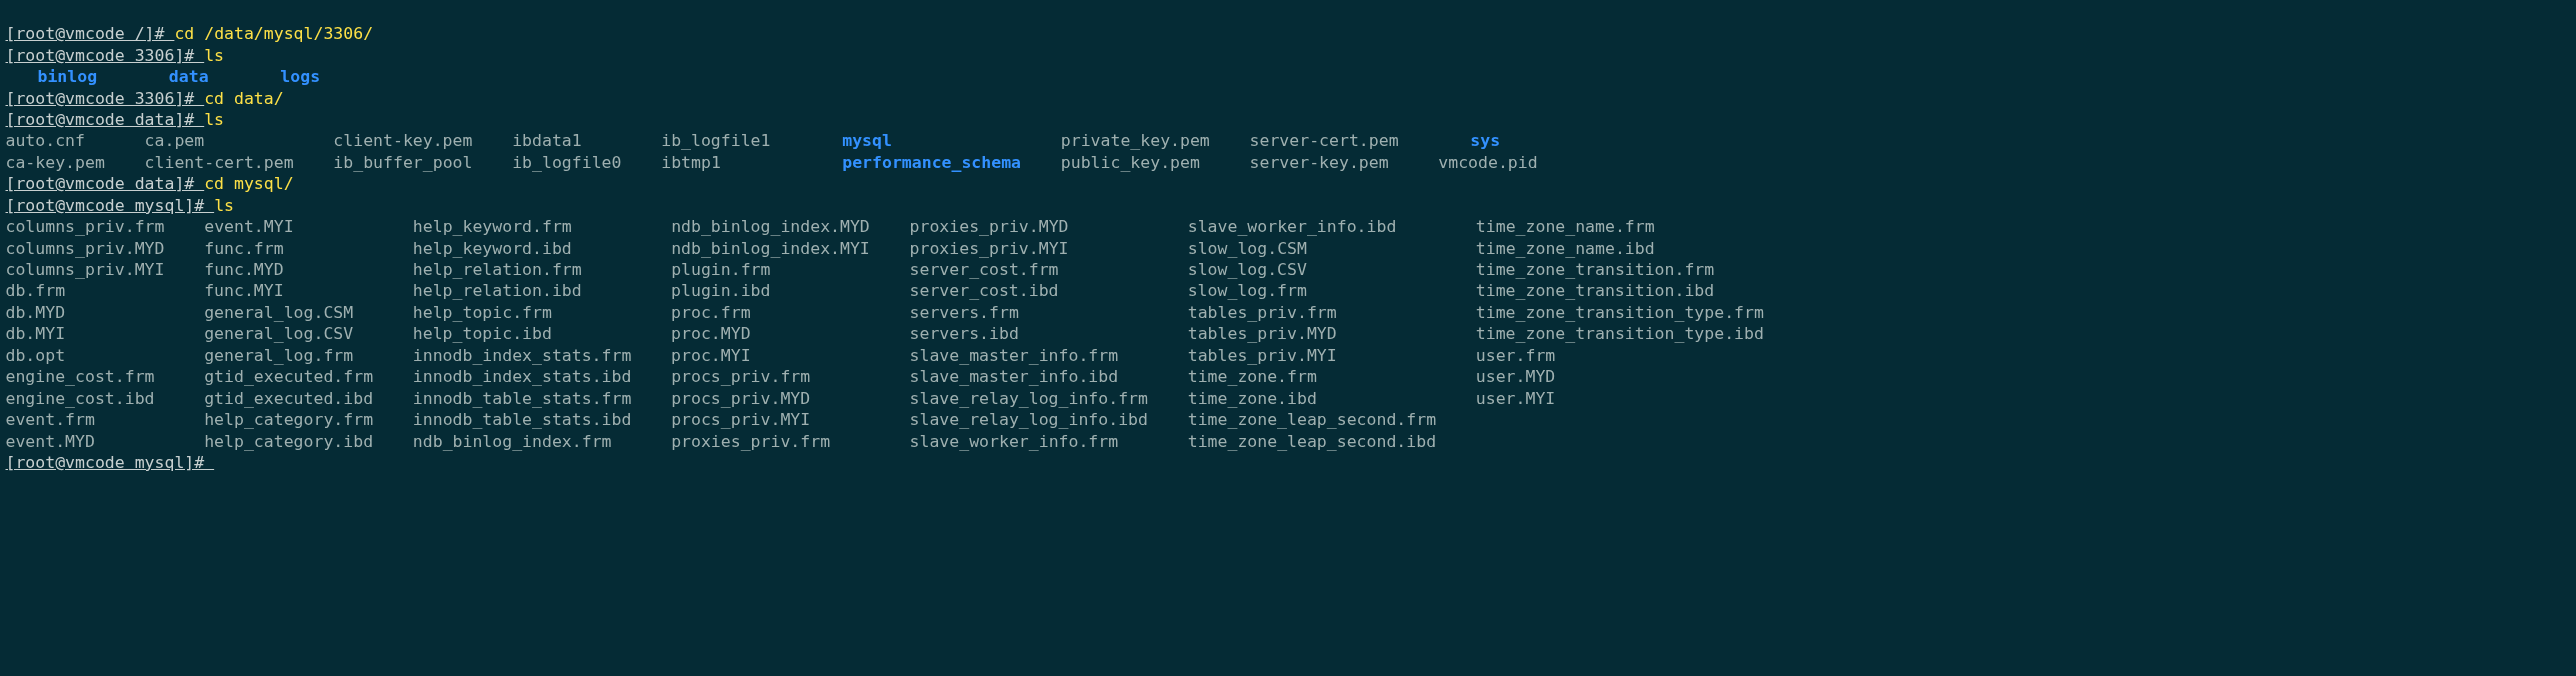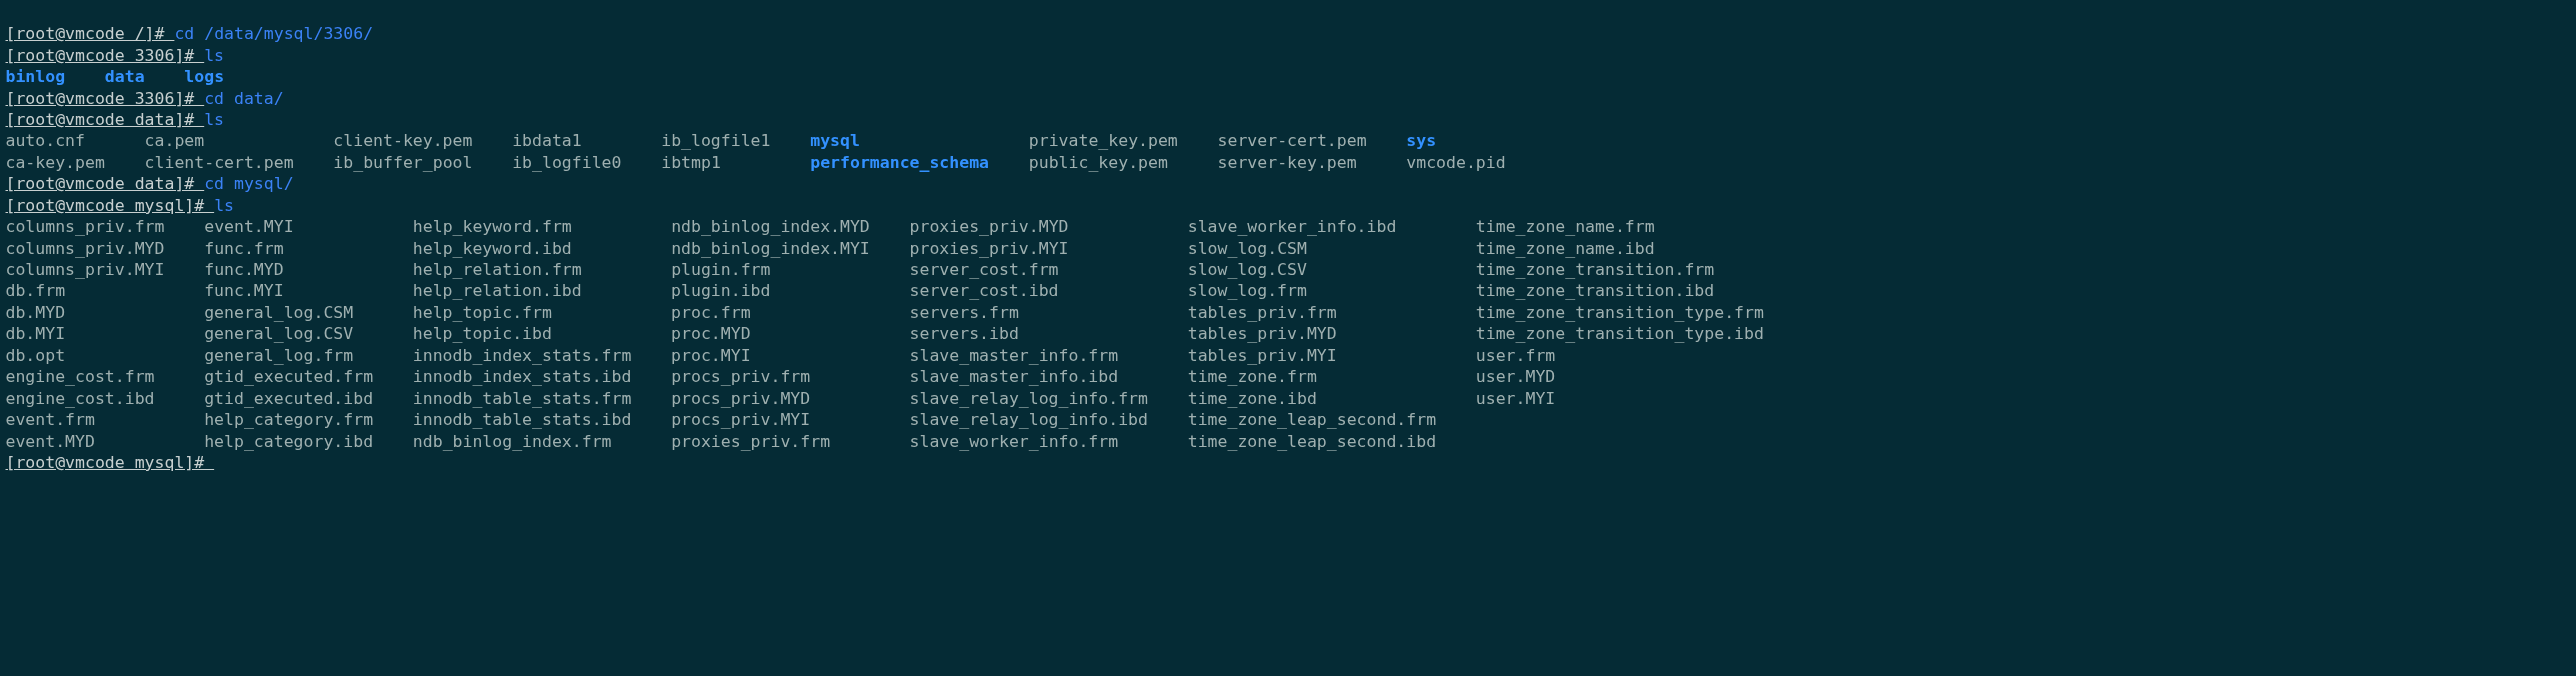--- a/index.html
+++ b/index.html
@@ -11,22 +11,22 @@
     line-height: 1.3;
     color: #c8d0d0;
     white-space: pre;
     overflow-x: auto;
   }
   .term {
     padding: 1.8px 5.5px 5.5px 5.5px;
   }
   .line { white-space: pre; }
   .prompt { color: #c8d0d0; text-decoration: underline; }
-  .cmd { color: #3b82f6; }
-  .dir { color: #3391ff; font-weight: bold; }
+  .cmd { color: #fde047; }
+  .dir { color: #3391ff; font-weight: bold; margin-left: 32px; }
   .file { color: #9fb0b0; }
   .cursor {
     display: inline-block;
     width: 0.6em;
     height: 1.1em;
     vertical-align: -0.15em;
   }
 </style>
 </head>
 <body>

